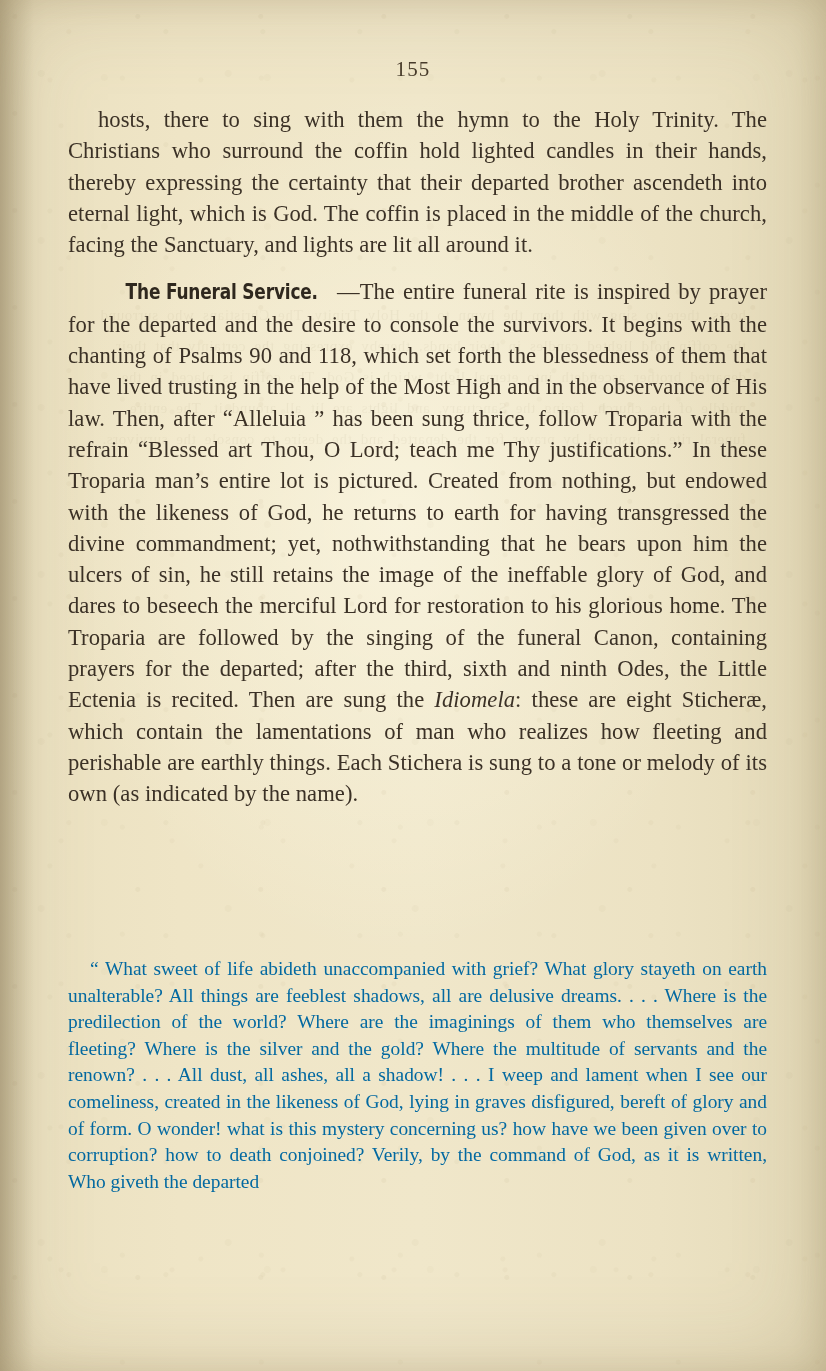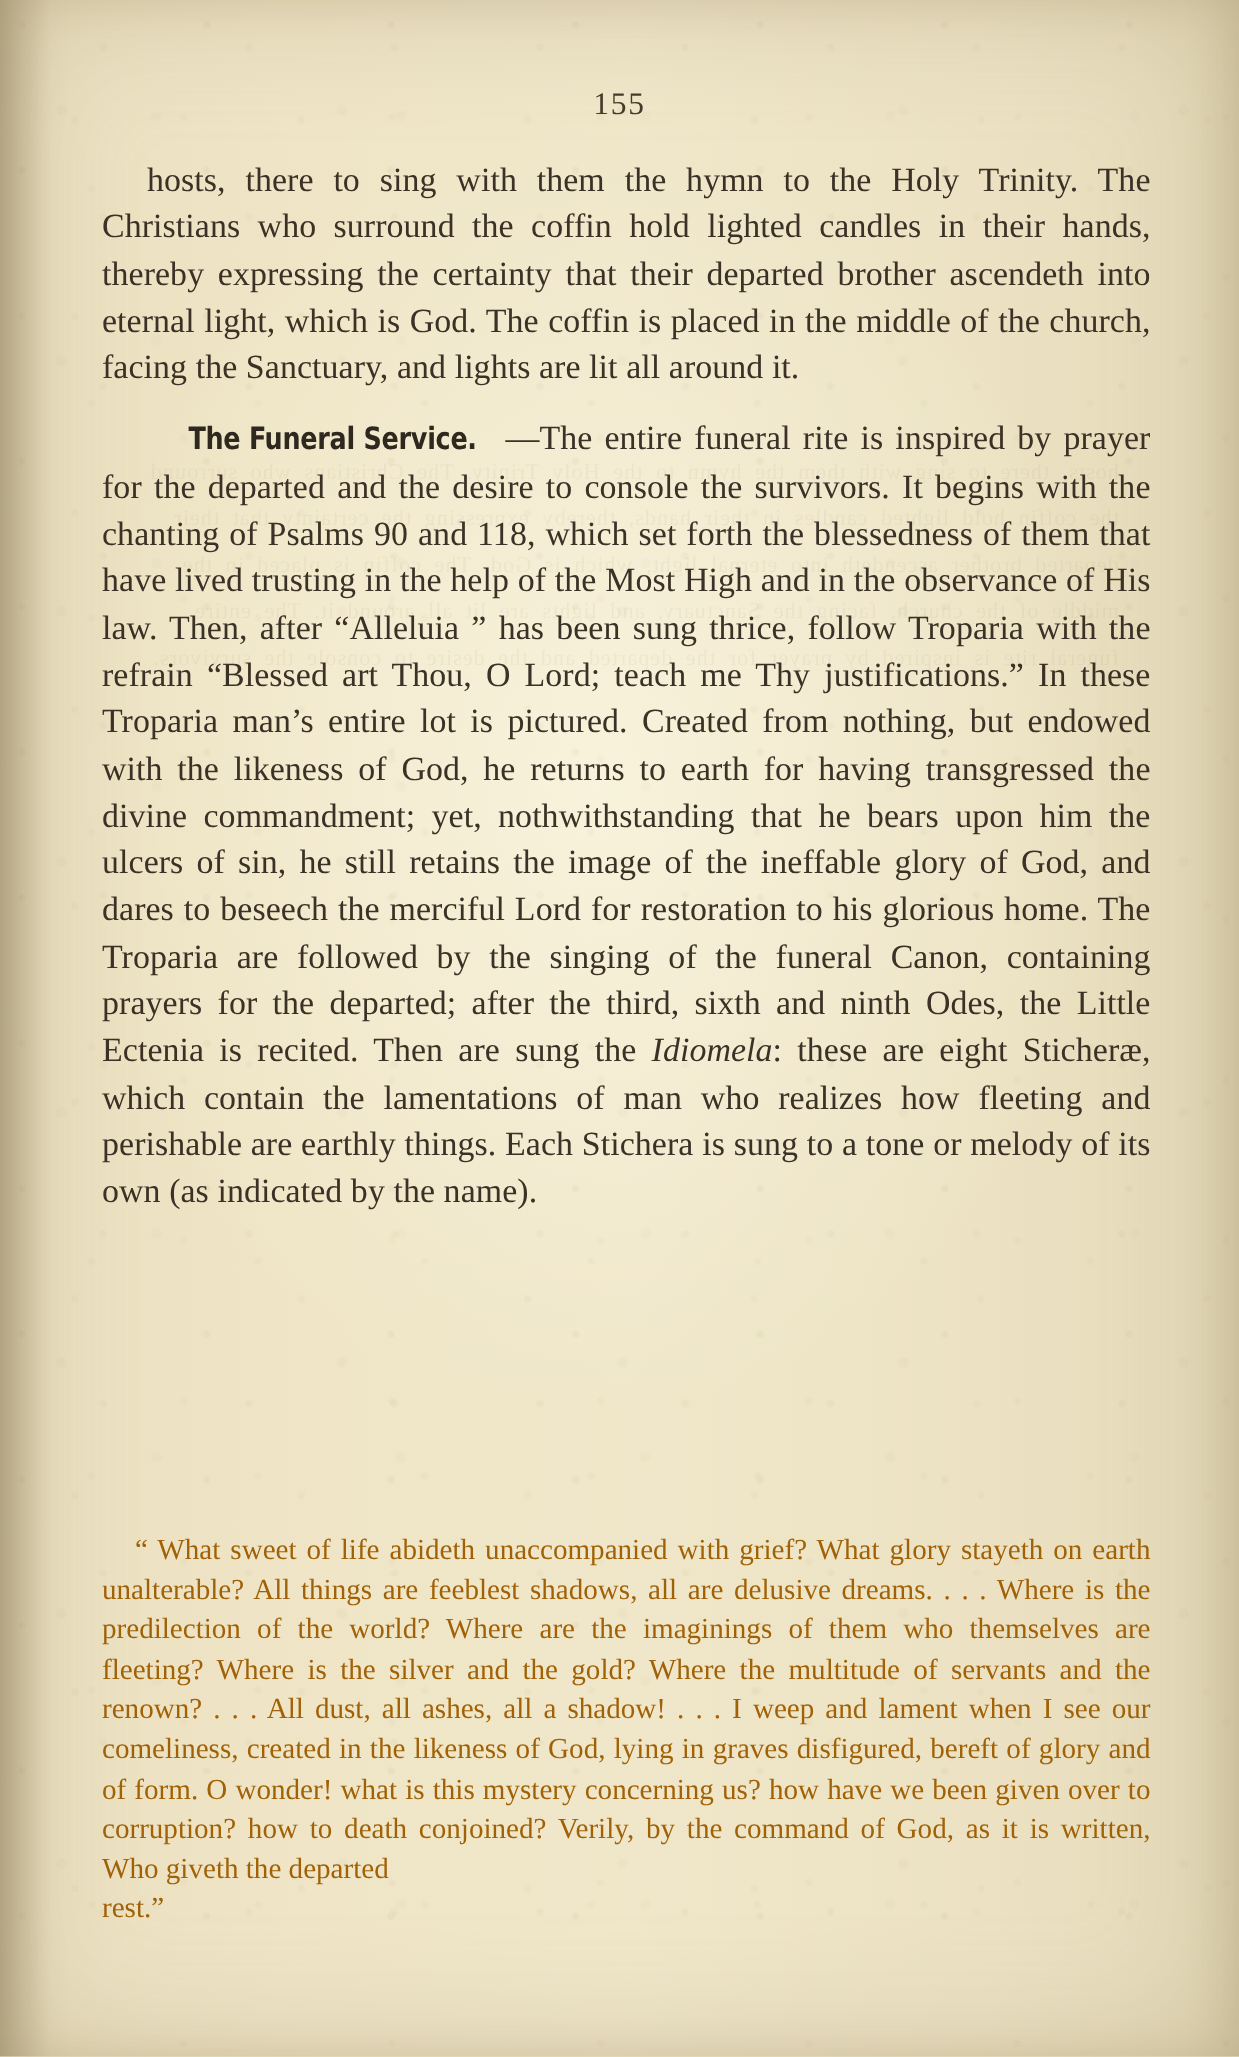--- a/index.html
+++ b/index.html
@@ -113,27 +113,27 @@
     transform: scaleX(.92);
     transform-origin: left center;
     display: inline-block;
   }
 
   .ital { font-style: italic; }
 
   #quote {
     position: absolute;
     left: 68px;
-    top: 1021px;
+    top: 956px;
     width: 699px;
     font-size: 19.4px;
     line-height: 26.6px;
     text-align: justify;
     text-justify: inter-word;
-    color: #a16207;
+    color: #0369a1;
   }
   #quote p {
     margin: 0;
     text-indent: 0;
   }
   #quote p.lead { text-indent: 22px; }
   .lastline { text-align: left; }
 
   
   #gutter {
@@ -163,19 +163,18 @@
   <div id="textblock">
 
     <p class="body-par indent">hosts, there to sing with them the hymn to the Holy Trinity.   The Christians who surround the coffin hold lighted candles in their hands, thereby expressing the certainty that their departed brother ascendeth into eternal light, which is God.   The coffin is placed in the middle of the church, facing the Sanctuary, and lights are lit all around it.</p>
 
     <p class="body-par indent"><span class="heading">The Funeral Service.</span><span>—</span><span>The entire funeral rite is inspired by prayer for the departed and the desire to console the survivors. It begins with the chanting of Psalms 90 and 118, which set forth the blessedness of them that have lived trusting in the help of the Most High and in the observance of His law.   Then, after “Alleluia ” has been sung thrice, follow Troparia with the refrain “Blessed art Thou, O Lord; teach me Thy justifications.”   In these Troparia man’s entire lot is pictured. Created from nothing, but endowed with the likeness of God, he returns to earth for having transgressed the divine commandment; yet, nothwithstanding that he bears upon him the ulcers of sin, he still retains the image of the ineffable glory of God, and dares to beseech the merciful Lord for restoration to his glorious home.   The Troparia are followed by the singing of the funeral Canon, containing prayers for the departed; after the third, sixth and ninth Odes, the Little Ectenia is recited.   Then are sung the </span><span class="ital">Idiomela</span><span>: these are eight Sticheræ, which contain the lamentations of   man who realizes how fleeting and perishable are earthly things.   Each Stichera is sung to a tone or melody of its own (as indicated by the name).</span></p>
 
   </div>
 
   <div id="quote">
     <p class="lead">“ What sweet of life abideth unaccompanied with grief?   What glory stayeth on earth unalterable?   All things are feeblest shadows, all are delusive dreams. . . . Where is the predilection of the world?   Where are the imaginings of them who themselves are fleeting?   Where is the silver and the gold?   Where the multitude of servants and the renown? . . . All dust, all ashes, all a shadow! . . . I weep and lament when I see our comeliness, created in the likeness of God, lying in graves disfigured, bereft of glory and of form.   O wonder! what is this mystery concerning us? how have we been given over to corruption? how to death conjoined?   Verily, by the command of God, as it is written, Who giveth the departed</p>
-    <p class="lastline">rest.”</p>
   </div>
 
 </div>
 
 <div id="gutter"></div>
 <div id="vignette"></div>
 
 </body></html>

